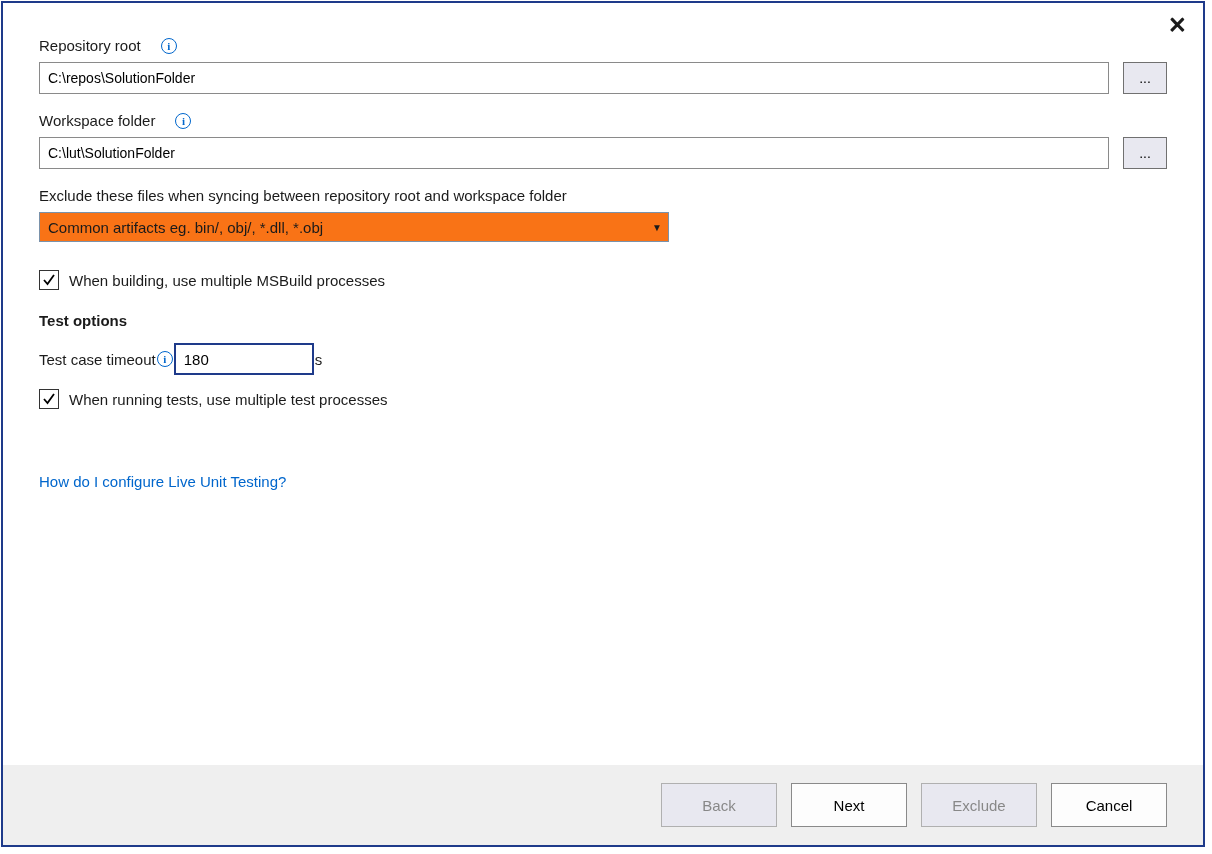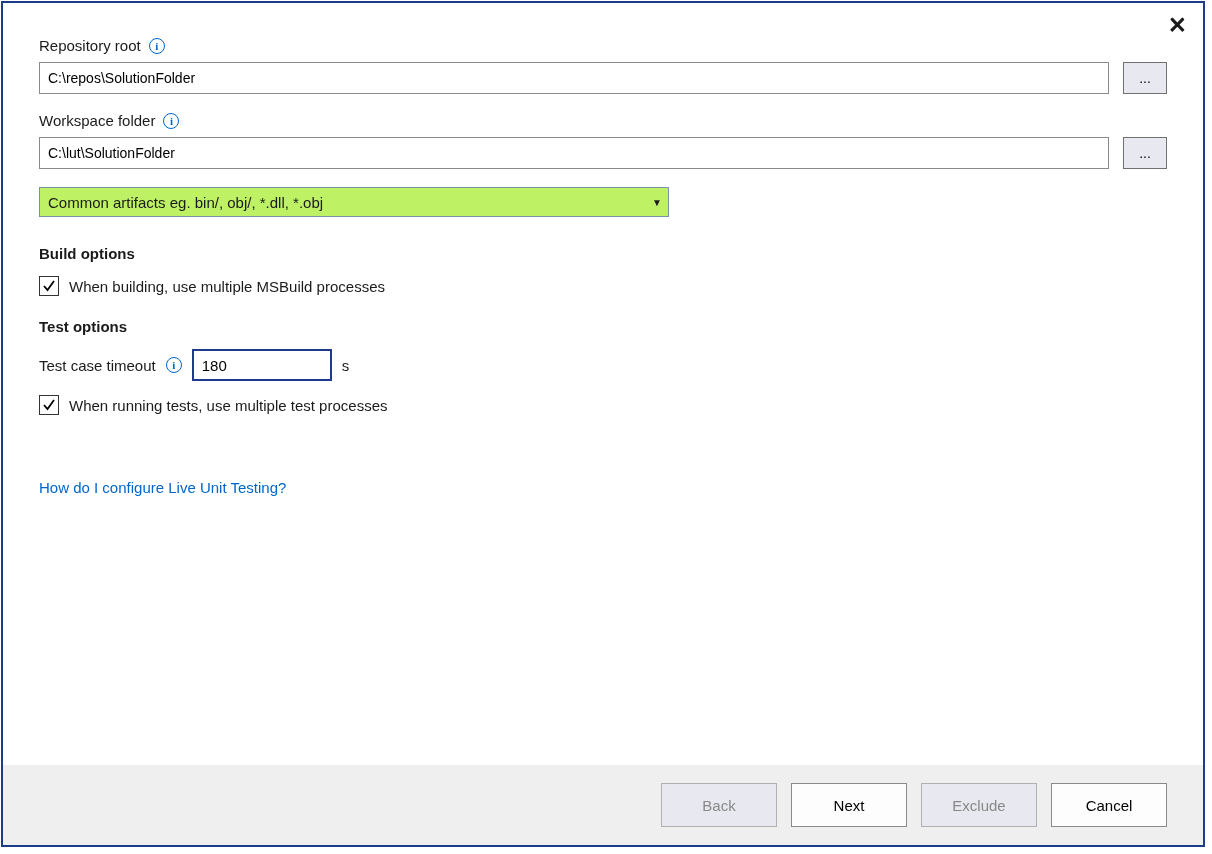--- a/index.html
+++ b/index.html
@@ -1,32 +1,32 @@
 <!DOCTYPE html>
 <html><head>
 <meta charset="utf-8">
 <style>
   * { box-sizing: border-box; margin: 0; padding: 0; }
   html, body { width: 1212px; height: 854px; font-family: "Segoe UI", sans-serif; font-size: 15px; color: #1b1b1b; background: #fff; }
   .window { position: relative; width: 1204px; height: 846px; margin: 1px; border: 2px solid #1e3a8a; background: #fff; display: flex; flex-direction: column; }
   .close-x { position: absolute; top: 10px; right: 18px; font-size: 20px; font-weight: bold; cursor: pointer; line-height: 1; }
   .content { padding: 34px 36px 0 36px; flex: 1; }
   h1 { font-size: 32px; font-weight: 400; margin-bottom: 50px; }
-  .field-label { font-size: 15px; margin-bottom: 8px; display: flex; align-items: center; gap: 8px; }
+  .field-label { font-size: 15px; margin-bottom: 8px; display: flex; align-items: center; gap: 20px; }
   .info-icon { display: inline-flex; width: 16px; height: 16px; border: 1.5px solid #0066cc; border-radius: 50%; color: #0066cc; font-size: 11px; font-weight: bold; align-items: center; justify-content: center; font-style: normal; font-family: Georgia, serif; }
   .row { display: flex; gap: 14px; margin-bottom: 18px; align-items: stretch; }
   .text-input { flex: 1; border: 1px solid #8a8a8a; padding: 5px 8px; font-size: 14px; font-family: inherit; height: 32px; }
   .browse-btn { width: 44px; height: 32px; border: 1px solid #707070; background: #e8e8f0; font-size: 14px; cursor: pointer; display: flex; align-items: center; justify-content: center; }
-  .dropdown { width: 630px; height: 30px; border: 1px solid #7a92ab; background: #bef264; display: flex; align-items: center; padding: 0 6px 0 8px; justify-content: space-between; cursor: pointer; margin-bottom: 28px; }
+  .dropdown { width: 630px; height: 30px; border: 1px solid #7a92ab; background: #f97316; display: flex; align-items: center; padding: 0 6px 0 8px; justify-content: space-between; cursor: pointer; margin-bottom: 28px; }
   .dropdown .caret { font-size: 10px; }
   .section-head { font-weight: 600; font-size: 15px; margin-bottom: 14px; }
   .check-row { display: flex; align-items: center; gap: 10px; margin-bottom: 22px; }
   .checkbox { width: 20px; height: 20px; border: 1px solid #333; display: inline-flex; align-items: center; justify-content: center; cursor: pointer; }
   .checkbox svg { width: 14px; height: 14px; }
-  .timeout-row { display: flex; align-items: center; gap: 10px; margin-bottom: 14px; }
+  .timeout-row { display: flex; align-items: center; gap: 1px; margin-bottom: 14px; }
   .timeout-input { width: 140px; height: 32px; border: 2px solid #1e3a8a; padding: 4px 8px; font-size: 15px; font-family: inherit; }
   .help-link { color: #0066cc; font-size: 15px; margin-top: 42px; display: inline-block; cursor: pointer; }
   .footer { background: #efefef; padding: 18px 36px; display: flex; justify-content: flex-end; gap: 14px; }
   .footer button { width: 116px; height: 44px; border: 1px solid #8a8a8a; background: #fdfdfd; font-size: 15px; font-family: inherit; cursor: pointer; }
   .footer button.disabled { background: #e8e8f0; color: #888; border-color: #b0b0b0; cursor: default; }
 </style>
 </head>
 <body>
 
 <div class="window">
@@ -45,26 +45,26 @@
 
     <div class="field-label">
       <span>Workspace folder</span>
       <span class="info-icon">i</span>
     </div>
     <div class="row">
       <input class="text-input" value="C:\lut\SolutionFolder" style="">
       <button class="browse-btn">...</button>
     </div>
 
+    <div class="field-label">Exclude these files when syncing between repository root and workspace folder</div>
     <div class="dropdown">
       <span>Common artifacts eg. bin/, obj/, *.dll, *.obj</span>
       <span class="caret">▼</span>
     </div>
 
-    <div class="section-head">Build options</div>
     <div class="check-row">
       <span class="checkbox">
         <svg viewBox="0 0 14 14">
             <polyline points="2,7 5.5,11 12,2" fill="none" stroke="#000" stroke-width="1.8"></polyline>
           </svg>
       </span>
       <span>When building, use multiple MSBuild processes</span>
     </div>
 
     <div class="section-head">Test options</div>

